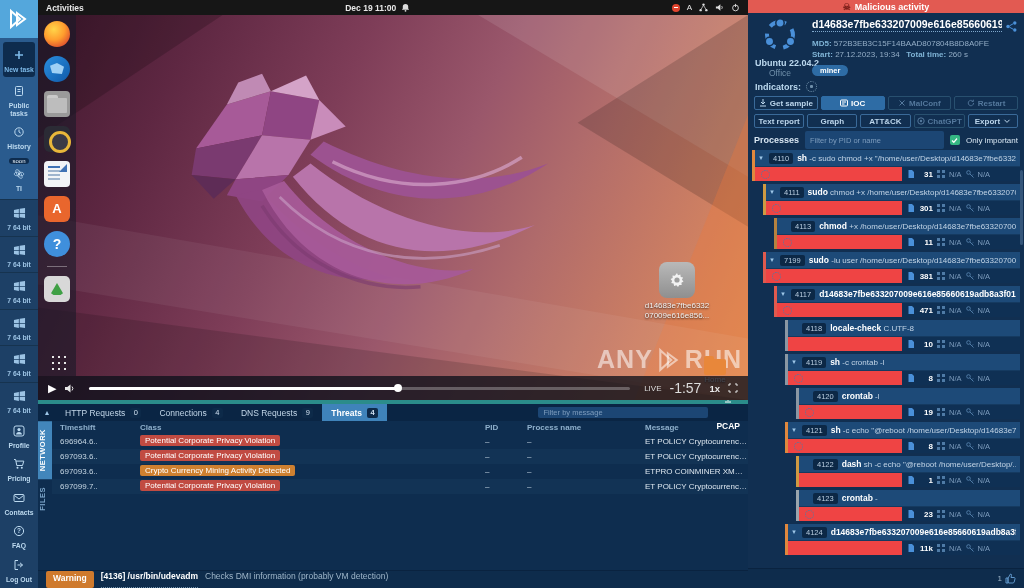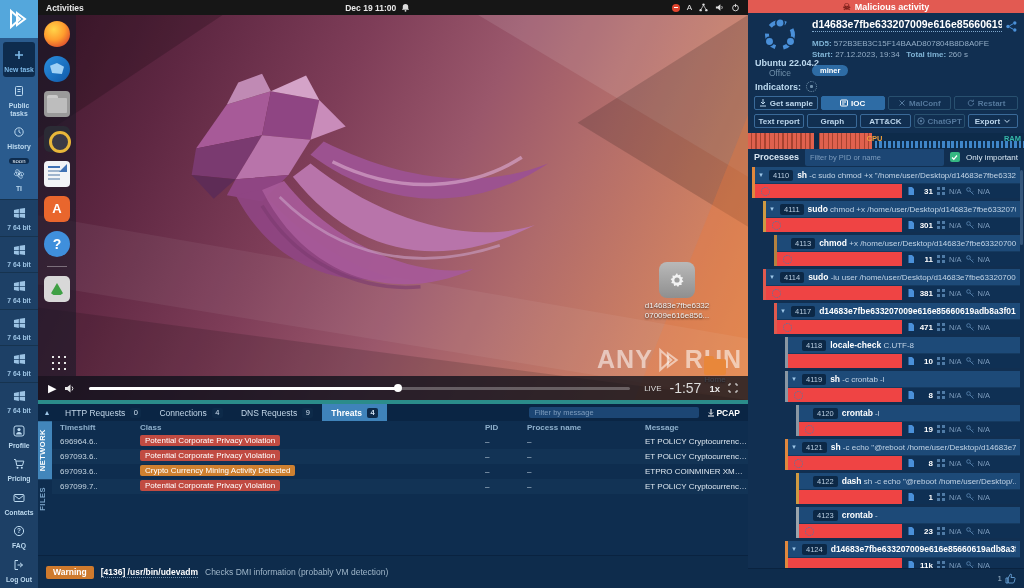--- a/index.html
+++ b/index.html
@@ -95,40 +95,40 @@
   .bottom-panel { height:184px; background:#0e2d4f; display:flex; flex-direction:column; flex-shrink:0; }
   .nt-bar { height:17px; background:#0a2544; display:flex; align-items:stretch; flex-shrink:0; }
   .nt-collapse { width:18px; display:flex; align-items:center; justify-content:center; color:#9ec7e8; font-size:8px; cursor:pointer; }
   .ntab { display:flex; align-items:center; gap:5px; padding:0 9px; font-size:8.5px; color:#c2d6e8; cursor:pointer; }
   .ntab .cnt { background:#0d2a49; border-radius:2px; padding:0.5px 3.5px; font-size:7.5px; color:#cfe0f0; }
   .ntab.active { background:#3f83ba; color:#fff; font-weight:bold; }
   .ntab.active .cnt { background:#0d2a49; }
   .nt-right { margin-left:auto; display:flex; align-items:center; gap:8px; padding-right:8px; }
   .nt-filter { width:170px; height:11px; background:#1c4674; border:none; border-radius:2px; font-size:7.5px; color:#d8e6f2; padding:0 5px; }
   .nt-filter::placeholder { color:#7d9cbd; }
-  .pcap-btn { display:flex; align-items:center; gap:1px; color:#fff; font-size:8.5px; font-weight:bold; cursor:pointer; }
+  .pcap-btn { display:flex; align-items:center; gap:18px; color:#fff; font-size:8.5px; font-weight:bold; cursor:pointer;flex-direction:column; }
   .pcap-btn svg { width:8px; height:8px; }
 
   .panel-body { flex:1; display:flex; overflow:hidden; }
   .vtabs { width:14px; display:flex; flex-direction:column; flex-shrink:0; }
   .vtab { writing-mode:vertical-rl; transform:rotate(180deg); font-size:7.5px; font-weight:bold; letter-spacing:.5px;
     color:#7fa8cc; padding:8px 0; text-align:center; cursor:pointer; }
   .vtab.active { background:#4286bb; color:#fff; }
 
   .tbl { flex:1; display:flex; flex-direction:column; overflow:hidden; }
   .trow { display:grid; grid-template-columns:80px 345px 42px 118px 1fr; align-items:center; padding-left:8px; height:15px; flex-shrink:0; }
   .thead { color:#8fb0cc; font-size:8px; font-weight:bold; height:13px; }
   .trow.data { font-size:8px; color:#c6d6e3; cursor:pointer; }
   .trow.data:nth-child(even) { background:#123355; }
   .sev-badge { display:inline-block; color:#fff; font-size:8px; padding:1px 5px; border-radius:2px; max-width:320px;
     white-space:nowrap; overflow:hidden; text-overflow:ellipsis; }
   .msg { color:#dce6ef; white-space:nowrap; overflow:hidden; text-overflow:ellipsis; }
 
-  .status-bar { margin-top:auto; height:33px; background:#0e2c4c; border-top:1px solid #0a2340;
-    display:flex; align-items:center; gap:7px; padding:0 8px; flex-shrink:0; }
+  .status-bar { margin-top:auto; height:18px; background:#0e2c4c; border-top:1px solid #0a2340;
+    display:flex; gap:7px; padding:0 8px; flex-shrink:0; }
   .warn-badge { background:#cf7a2d; color:#fff; font-size:8.5px; font-weight:bold; padding:1.5px 7px; border-radius:2px; }
   .st-proc { color:#fff; font-size:8.5px; font-weight:bold; border-bottom:1px dotted #6f8faa; cursor:pointer; }
   .st-txt { color:#9fb6c9; font-size:8.5px; }
 
   
   .rpanel { width:276px; background:#112f51; display:flex; flex-direction:column; flex-shrink:0; position:relative; }
   .banner { height:13px; background:#e25a52; color:#fff; font-size:9px; font-weight:bold;
     display:flex; align-items:center; justify-content:center; gap:4px; flex-shrink:0; }
   .banner .skull { color:#7d1f1a; font-size:9px; }
   .rp-head { padding:5px 7px 3px; display:flex; gap:7px; flex-shrink:0; }
@@ -628,27 +628,20 @@
           <span>ChatGPT</span>
         </div>
         <div class="rbtn">
           <span>Export</span>
           <svg viewBox="0 0 8 8">
             <path d="M1.5 2.8L4 5.4 6.5 2.8" stroke="currentColor" fill="none"></path>
           </svg>
         </div>
       </div>
 
-    <div class="usage">
-      <div class="cpu-bar"></div>
-      <div class="cpu-gap"></div>
-      <span class="cpu-lbl">CPU</span>
-      <div class="ram-bar"></div>
-      <span class="ram-lbl">RAM</span>
-    </div>
 
     <div class="proc-hdr">
       <span class="t">Processes</span>
       <input class="proc-filter" placeholder="Filter by PID or name" style="">
       <span class="chk">
           <svg viewBox="0 0 7 7">
             <path d="M1 3.5L2.8 5.3 6 1.5" stroke="#fff" stroke-width="1.3" fill="none"></path>
           </svg>
         </span>
       <span class="only-lbl">Only important</span>
@@ -749,21 +742,21 @@
         </div>
       </div>
     </div>
   </div>
 
   <div class="proc" style="margin-left: 11px;">
     <div class="proc-accent" style="background: rgb(224, 90, 78);"></div>
     <div class="proc-body">
       <div class="proc-main">
         <span class="caret">▾</span>
-        <span class="pidb">4114</span>
+        <span class="pidb">7199</span>
         <span class="cmd"><b>sudo</b><span class="args"> -iu user /home/user/Desktop/d14683e7fbe633207009e6...</span></span>
       </div>
       <div class="proc-stats">
         <span class="circ"></span>
         <div class="stats-box">
           <svg viewBox="0 0 8 8">
                   <path d="M1.5 0h3.5L7 2v6H1.5z" fill="#4a90d9"></path>
                 </svg>
           <span class="num">381</span>
           <svg viewBox="0 0 8 8" class="dim">

